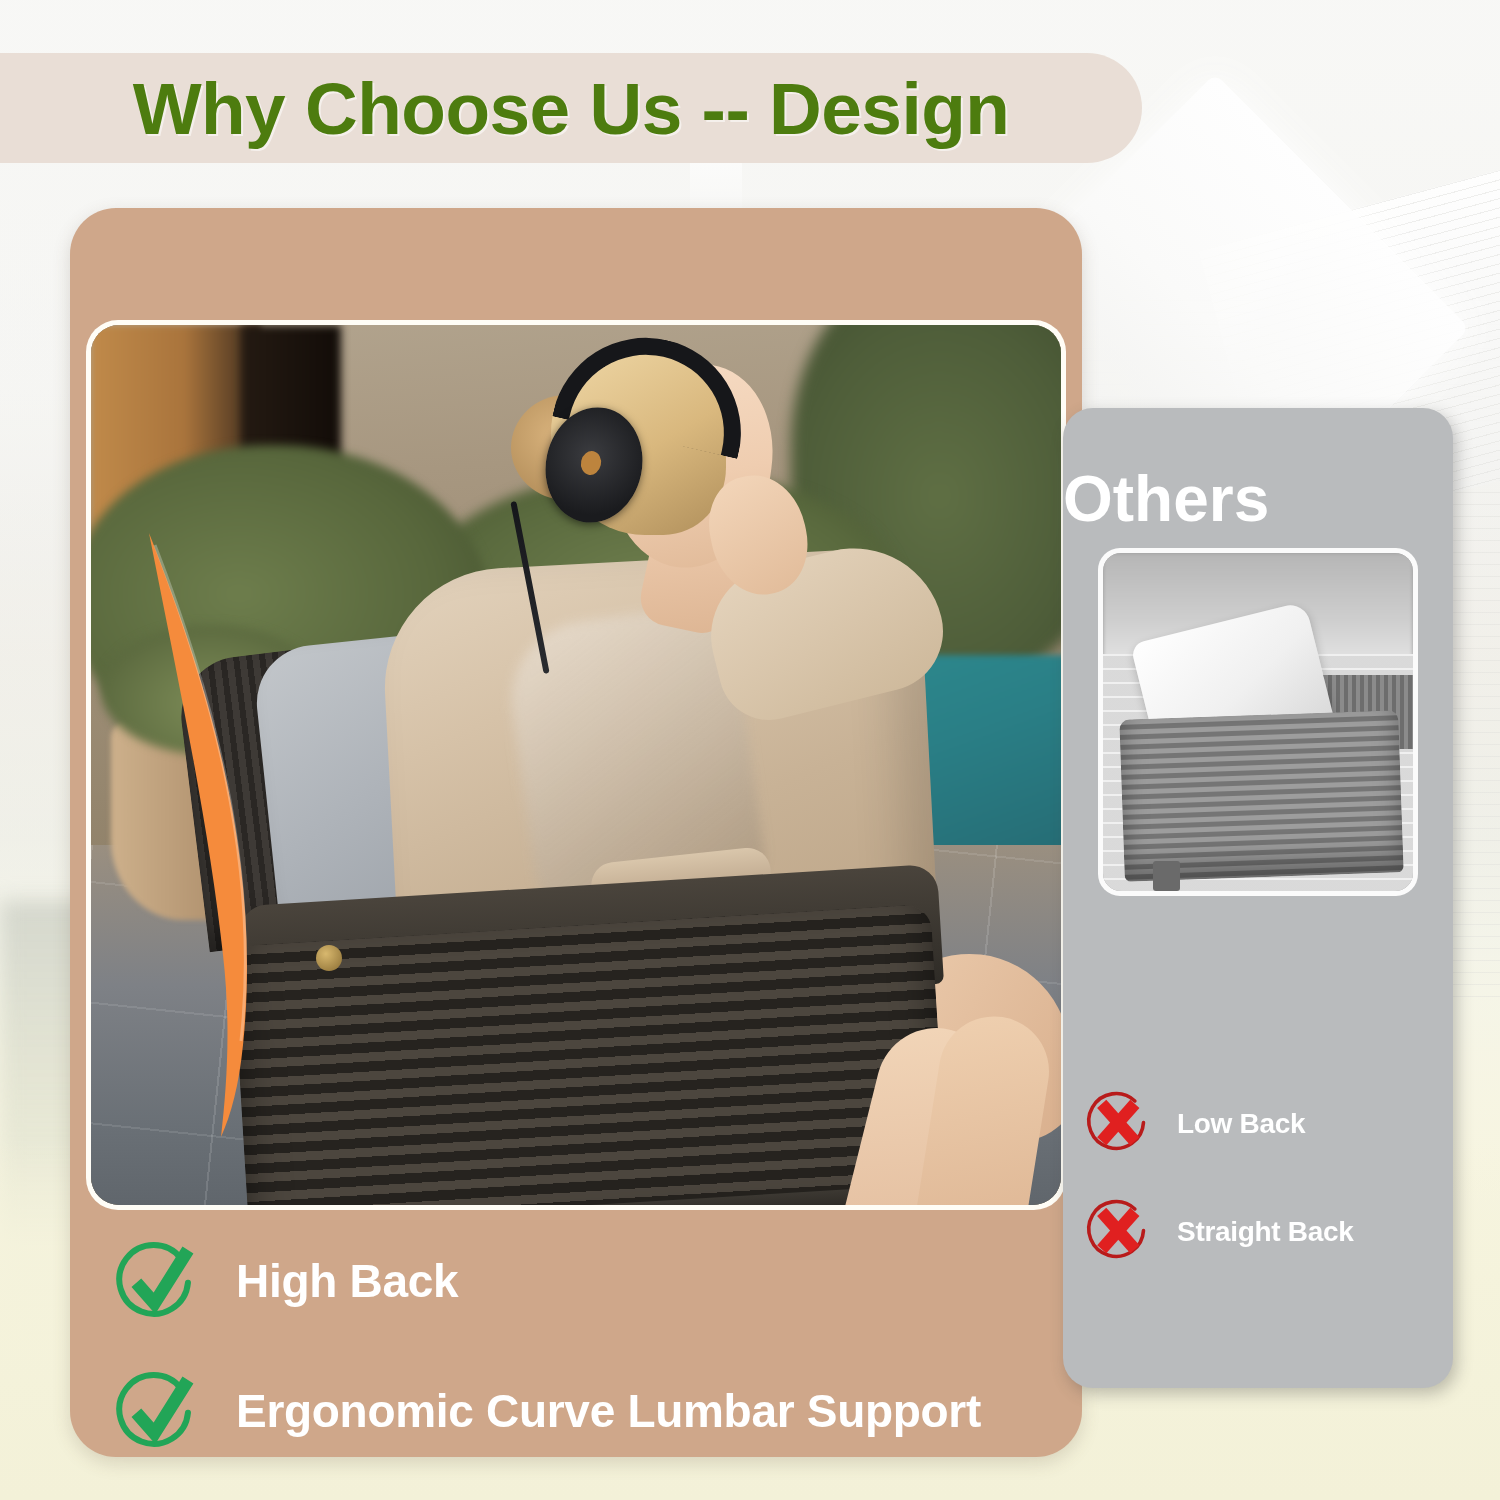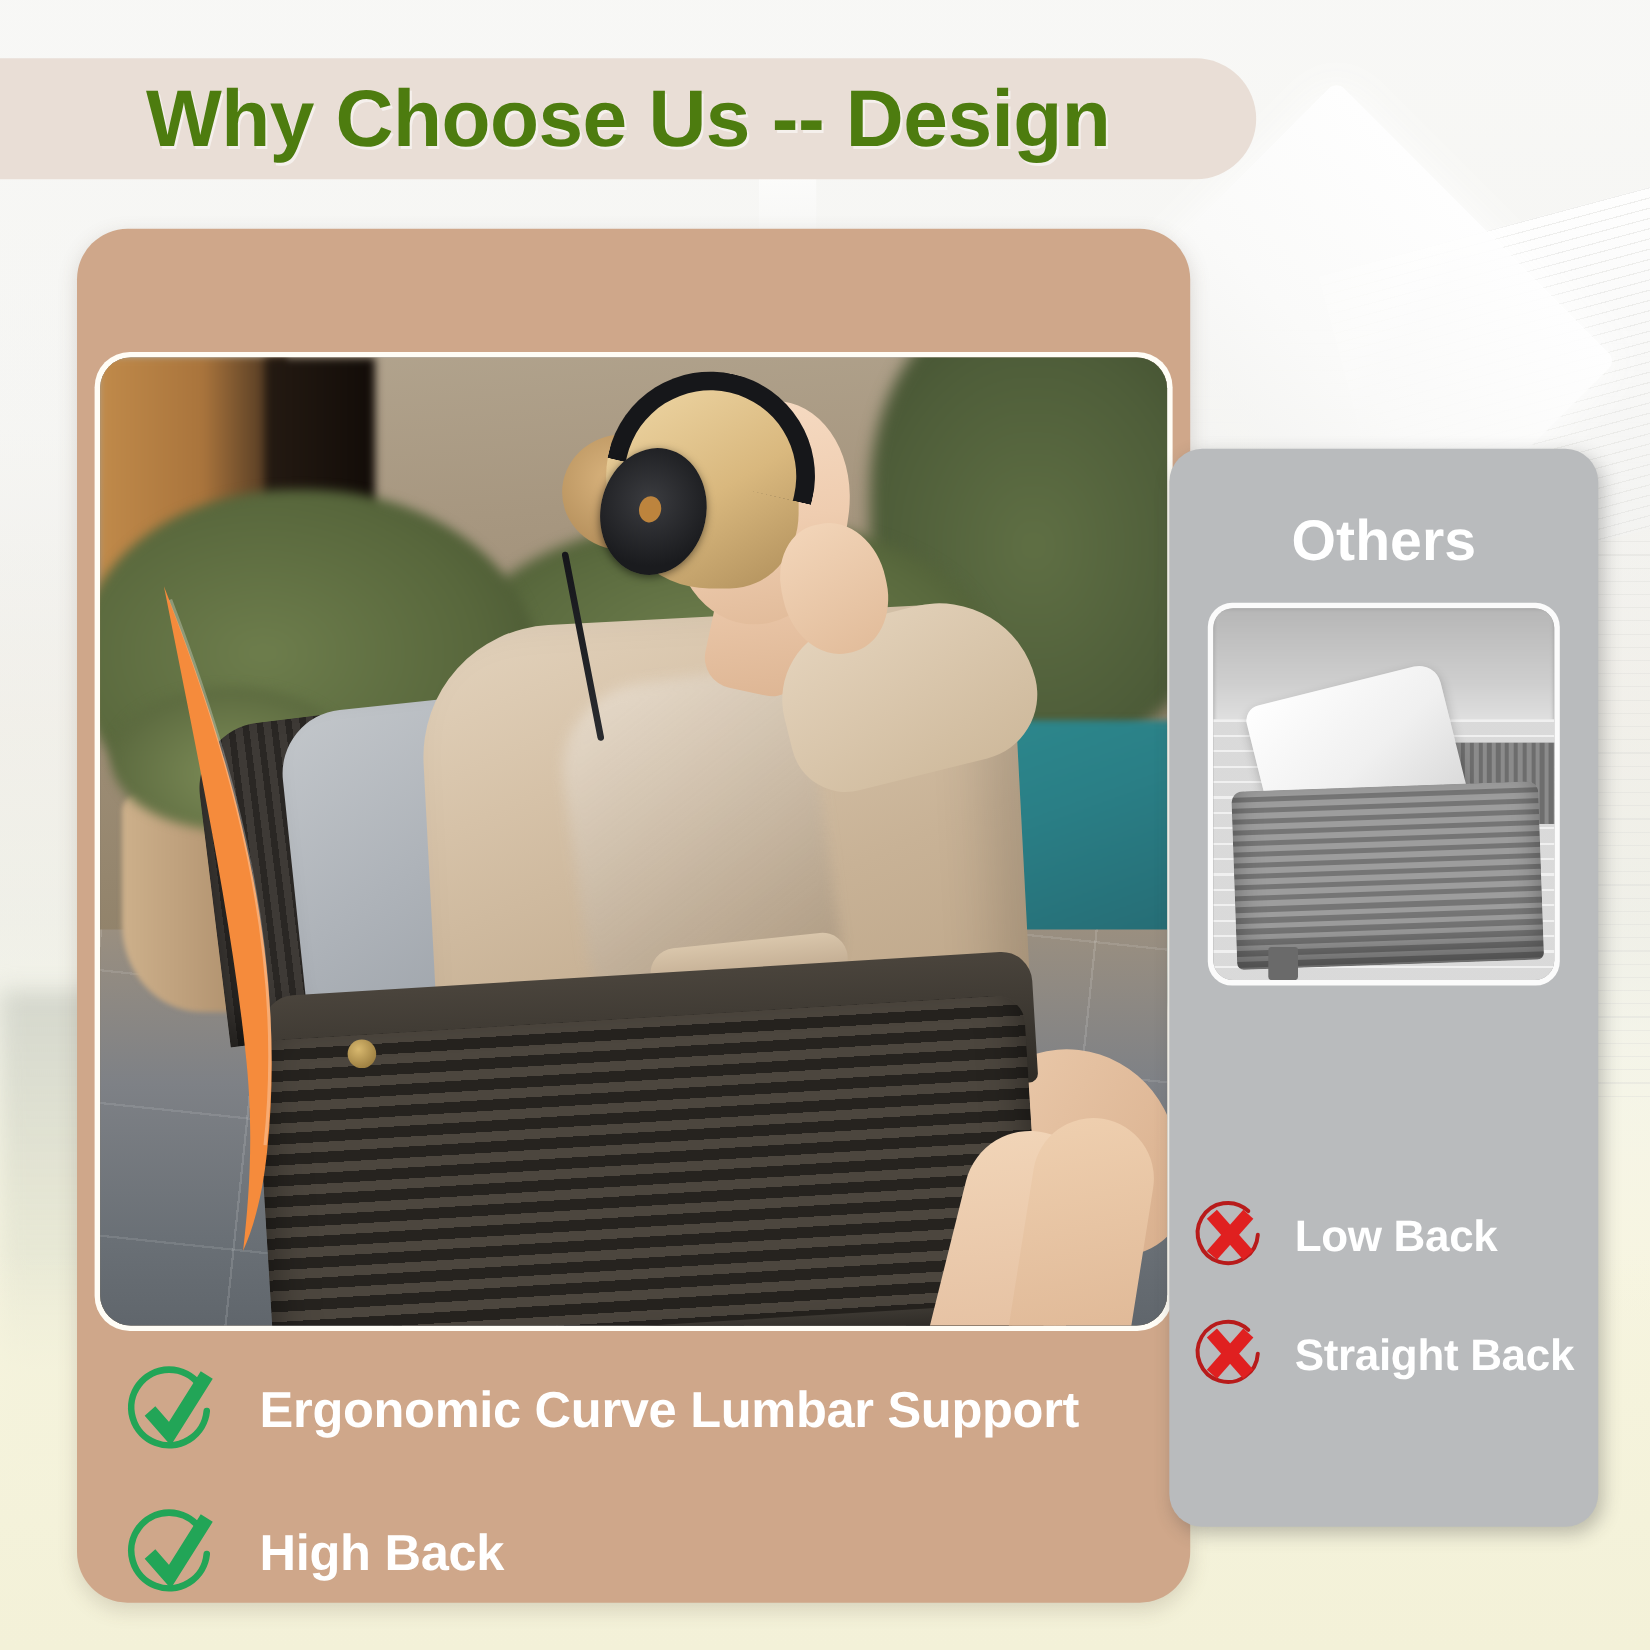--- a/index.html
+++ b/index.html
@@ -446,22 +446,22 @@
     height: 980px;
     background: #b9bbbd;
     border-radius: 30px;
     box-shadow: 4px 6px 16px rgba(60,60,60,0.30);
     overflow: hidden;
   }
   .others-title {
     position: absolute;
     top: 54px; left: 0;
     width: 100%;
-    text-align: center;
-    font-size: 52px;
+    text-align: left;
+    font-size: 64px;
     font-weight: bold;
     color: #ffffff;
   }
   .others-photo-frame {
     position: absolute;
     left: 35px;
     top: 140px;
     width: 320px;
     height: 348px;
     background: #fbfbfb;
@@ -527,21 +527,21 @@
     position: absolute;
     left: 20px;
     top: 680px;
     width: 360px;
   }
   .others-features .feature-row {
     margin-bottom: 36px;
     gap: 22px;
   }
   .others-features .feature-label {
-    font-size: 40px;
+    font-size: 28px;
   }
   .others-features .icon-cross {
     width: 72px; height: 72px;
   }
 </style>
 </head>
 <body>
 
 <div id="page">
 
@@ -612,29 +612,29 @@
       </div>
     </div>
 
     <div class="ours-features">
 
       <div class="feature-row">
         <svg class="icon-check" viewBox="0 0 100 100">
           <path d="M78 24 A 40 40 0 1 0 86 52" fill="none" stroke="#22a557" stroke-width="7" stroke-linecap="round"></path>
           <path d="M26 52 L 47 76 L 86 14" fill="none" stroke="#22a557" stroke-width="15" stroke-linecap="butt" stroke-linejoin="miter"></path>
         </svg>
-        <span class="feature-label">Ergonomic Curve Lumbar Support</span>
+        <span class="feature-label">High Back</span>
       </div>
 
       <div class="feature-row">
         <svg class="icon-check" viewBox="0 0 100 100">
           <path d="M78 24 A 40 40 0 1 0 86 52" fill="none" stroke="#22a557" stroke-width="7" stroke-linecap="round"></path>
           <path d="M26 52 L 47 76 L 86 14" fill="none" stroke="#22a557" stroke-width="15" stroke-linecap="butt" stroke-linejoin="miter"></path>
         </svg>
-        <span class="feature-label">High Back</span>
+        <span class="feature-label">Ergonomic Curve Lumbar Support</span>
       </div>
 
     </div>
   </div>
 
   <div class="others-card">
 
     <div class="others-title">Others</div>
 
     <div class="others-photo-frame">

